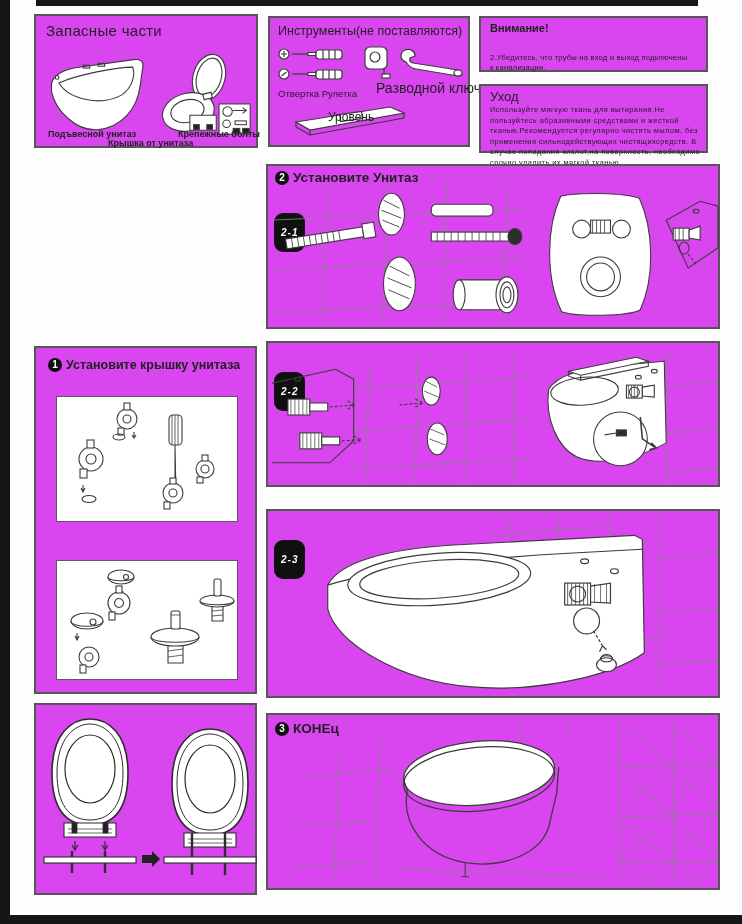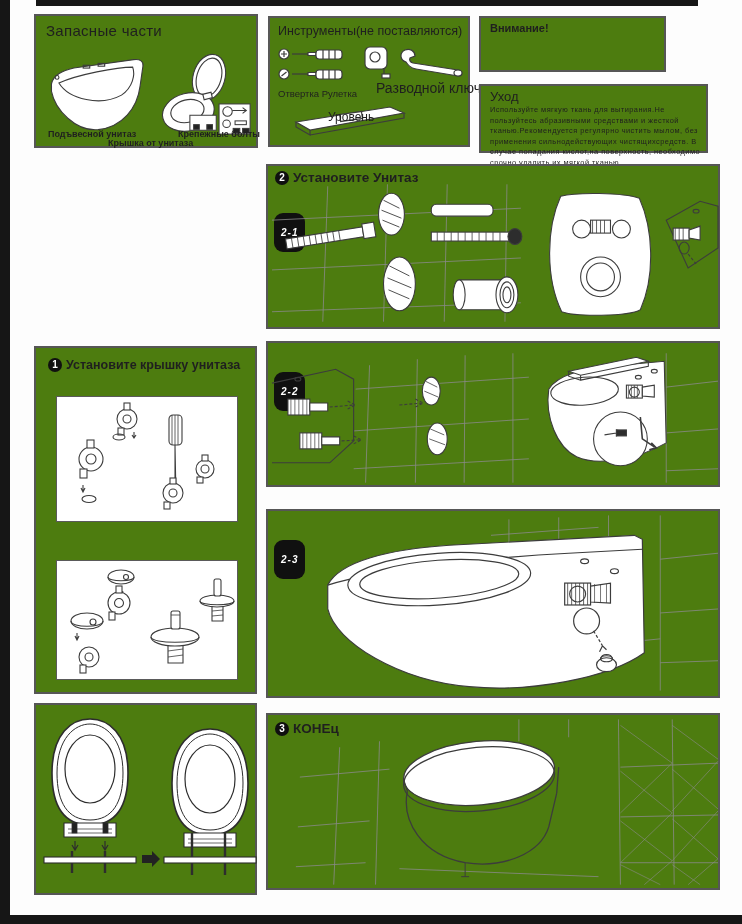--- a/index.html
+++ b/index.html
@@ -1,19 +1,19 @@
 <!DOCTYPE html>
 <html><head>
 <meta charset="utf-8">
 <style>
   html,body{margin:0;padding:0;}
   body{width:742px;height:924px;background:#ffffff;font-family:"Liberation Sans",sans-serif;color:#1f1f1f;position:relative;overflow:hidden;}
   .page{position:absolute;inset:0;background:#fdfdfd;}
   .bar{position:absolute;background:#161616;}
-  .box{position:absolute;background:#4d7c0f;border:2px solid #565656;box-sizing:border-box;}
+  .box{position:absolute;background:#d946ef;border:2px solid #565656;box-sizing:border-box;}
   .title-lg{position:absolute;font-size:15px;letter-spacing:.3px;}
   .title-md{position:absolute;font-size:12.5px;}
   .lbl{position:absolute;font-size:9px;font-weight:bold;white-space:nowrap;}
   .lbl-n{position:absolute;font-size:9px;white-space:nowrap;}
   .small-txt{position:absolute;font-size:7.6px;line-height:1.3;letter-spacing:.2px;}
   .care-txt{position:absolute;font-size:7.4px;line-height:1.42;letter-spacing:.45px;}
   .step-title{position:absolute;font-size:13.5px;font-weight:bold;display:flex;align-items:center;gap:4px;}
   .numcirc{display:inline-block;width:14px;height:14px;border-radius:50%;background:#101010;color:#fff;font-size:10px;line-height:14px;text-align:center;font-weight:bold;}
   .badge{position:absolute;background:#101010;color:#fff;border-radius:9px;font-size:10px;font-style:italic;font-weight:bold;padding:14px 7px;letter-spacing:1px;margin-top:25px;}
   .innerbox{position:absolute;border:1.5px solid #5a5a5a;background:#fff;box-sizing:border-box;}
@@ -105,22 +105,23 @@
     <svg style="left:22px;top:86px;" width="120" height="32" viewBox="0 0 120 32">
       <g stroke="#3c3c3c" stroke-width="1.2" fill="#fff">
         <path d="M4,18 L98,3 L112,9 L18,26 Z"></path>
         <path d="M4,18 L4,23 L18,31 L18,26 M112,9 L112,14 L18,31" fill="none"></path>
         <rect x="48" y="9" width="22" height="7" transform="rotate(-8 59 12)"></rect>
       </g>
     </svg>
     <div class="lbl-n" style="left:58px;top:92px;font-size:12px;">Уровень</div>
   </div>
 
-  <div class="box" style="left:479px;top:16px;width:187px;height:56px;">
+  <div class="box" style="left:479px;top:16px;width:229px;height:56px;">
     <div class="lbl-n" style="left:9px;top:4px;font-size:11px;font-weight:bold;">Внимание!</div>
+    <div class="small-txt" style="left:9px;top:35px;width:200px;">2.Убедитесь, что трубы на вход и выход подключены к канализации.</div>
   </div>
 
   <div class="box" style="left:479px;top:84px;width:229px;height:69px;">
     <div class="lbl-n" style="left:9px;top:3px;font-size:13px;">Уход</div>
     <div class="care-txt" style="left:9px;top:19px;width:212px;">Используйте мягкую ткань для вытирания.Не пользуйтесь абразивными средствами и жесткой тканью.Рекомендуется регулярно чистить мылом, без применения сильнодействующих чистящихсредств. В случае попадания кислот,на поверхность, необходимо срочно удалить их мягкой тканью.</div>
   </div>
 
 
   <div class="box" style="left:266px;top:164px;width:454px;height:165px;">
     <div class="step-title" style="left:7px;top:4px;">

